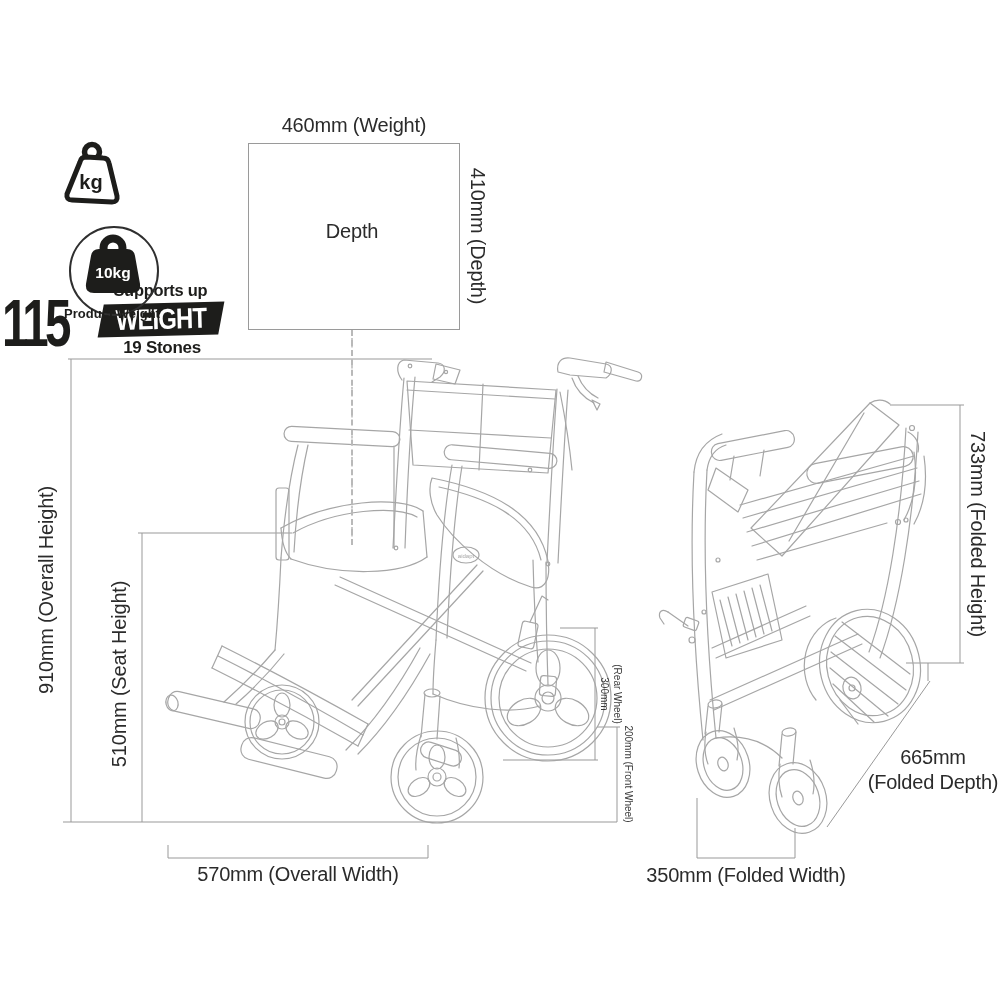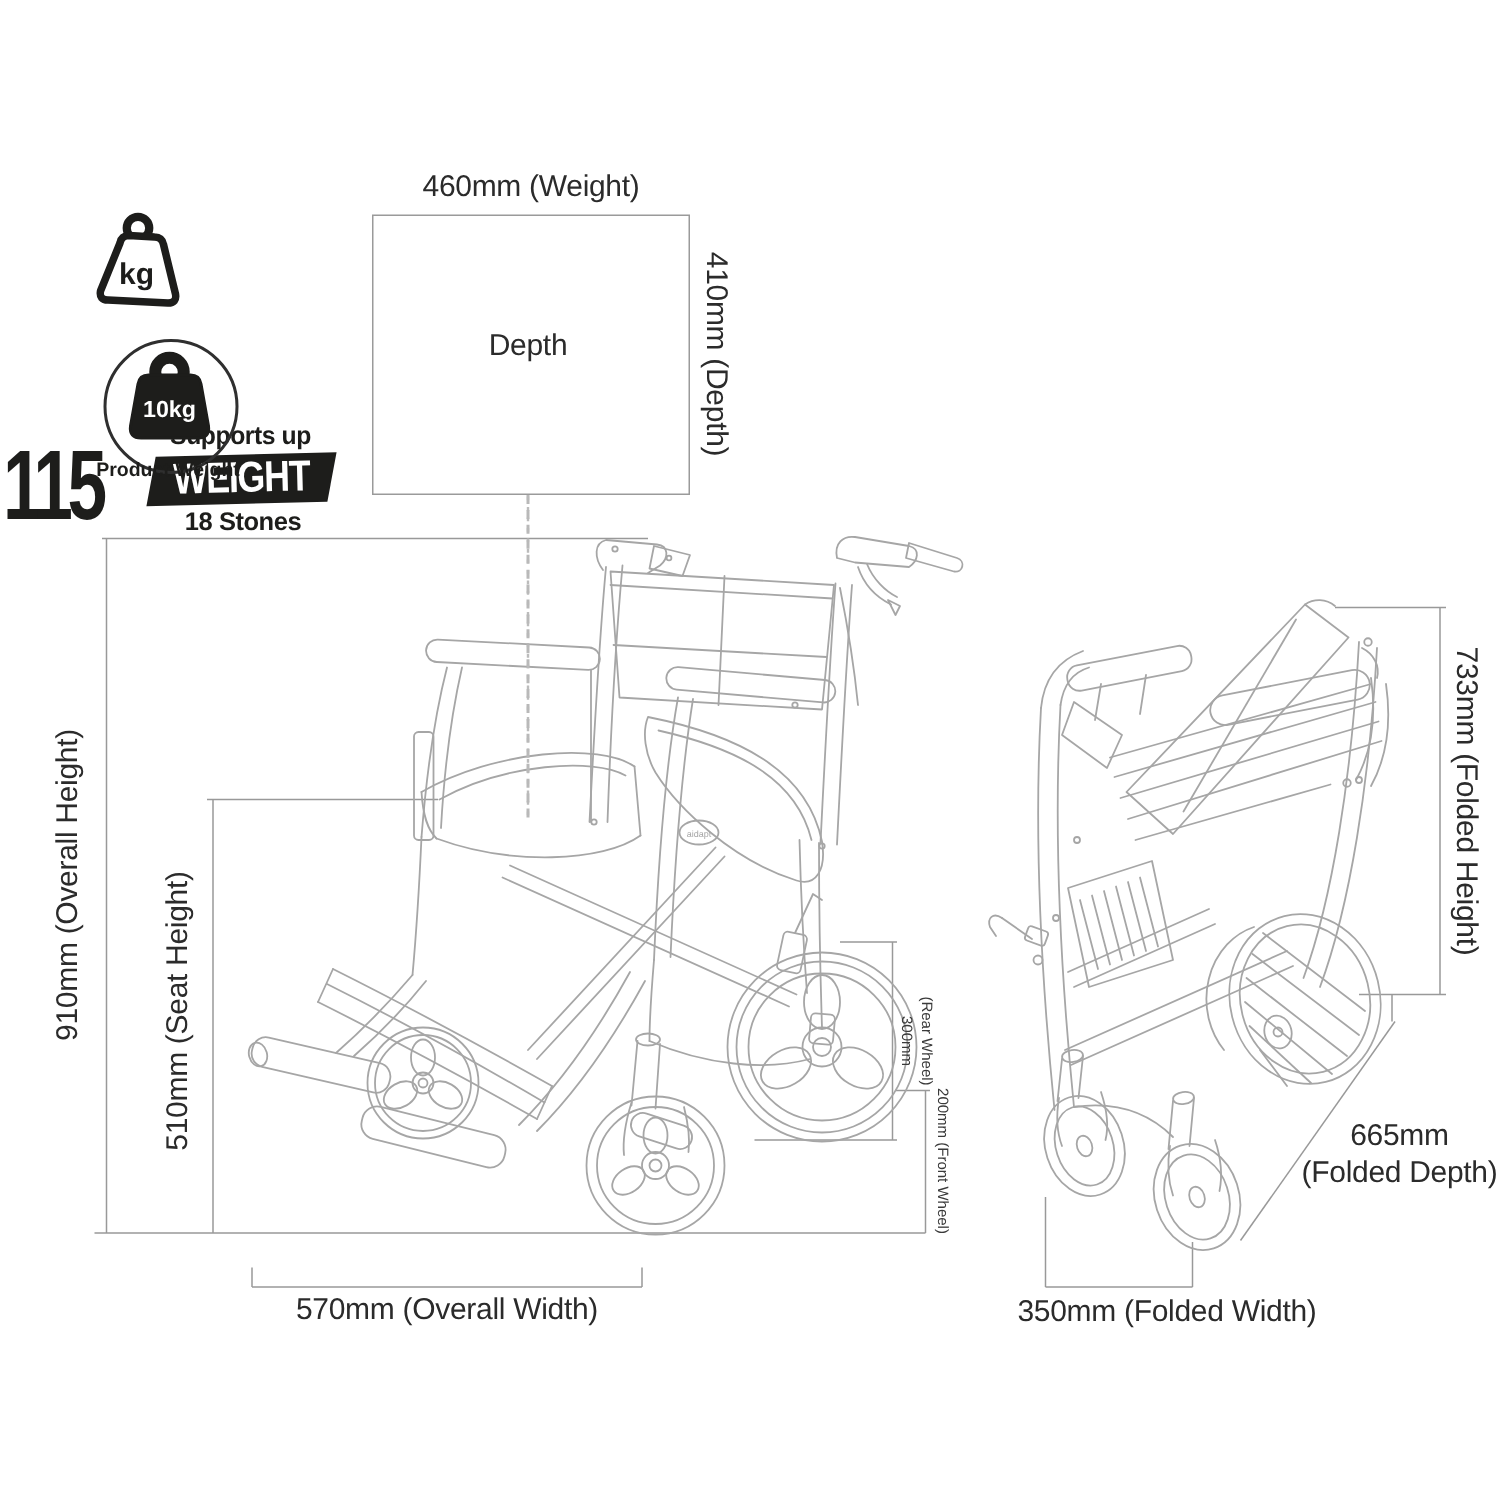--- a/index.html
+++ b/index.html
@@ -286,21 +286,21 @@
     <div class="cap-115">115</div>
     <svg width="240" height="100" viewBox="0 138 240 100" style="position:absolute;left:0;top:0;">
       <circle cx="92" cy="152" r="7.5" fill="none" stroke="#1d1d1b" stroke-width="5.5"></circle>
       <path d="M80,162 Q81,157 86,157 L103,158 Q108,158 109,163 L117,196 Q118,202 112,202 L72,200 Q66,200 67,194 Z" fill="#ffffff" stroke="#1d1d1b" stroke-width="5" stroke-linejoin="round"></path>
       <text x="91" y="189" text-anchor="middle" font-size="20" font-weight="bold" fill="#1d1d1b" font-family="Liberation Sans, sans-serif">kg</text>
     </svg>
     <div class="supports">Supports up to</div>
     <div class="weight-banner">
       <span>WEIGHT</span>
     </div>
-    <div class="stones">18 Stones</div>
+    <div class="stones">19 Stones</div>
   </div>
 
   <div class="pw-circle"></div>
   <svg width="120" height="110" viewBox="0 0 120 110" style="position:absolute;left:53px;top:228px;">
     <circle cx="60" cy="20" r="9.5" fill="none" stroke="#1d1d1b" stroke-width="8"></circle>
     <path d="M39,28 Q40,22 46,22 L74,22 Q80,22 81,28 L86,56 Q87,64 79,64 L41,64 Q33,64 34,56 Z" fill="#1d1d1b" stroke="#1d1d1b" stroke-width="2" stroke-linejoin="round"></path>
     <text x="60" y="50" text-anchor="middle" font-size="15.5" font-weight="bold" fill="#ffffff" font-family="Liberation Sans, sans-serif">10kg</text>
   </svg>
   <div class="pw-caption">Product Weight</div>
 
@@ -320,15 +320,15 @@
       <span>(Rear Wheel)</span>
     </div>
   </div>
   <div class="label small rot-cw" style="left:628px; top:774px;">200mm (Front Wheel)</div>
 
   <div class="label rot-cw" style="left:977px; top:534px;">733mm (Folded Height)</div>
   <div class="label center2" style="left:933px; top:770px;">
     <span>665mm</span><br>
     <span>(Folded Depth)</span>
   </div>
-  <div class="label" style="left:746px; top:875px;margin-left:32px;">350mm (Folded Width)</div>
+  <div class="label" style="left:746px; top:875px;">350mm (Folded Width)</div>
 
 </div>
 
 </body></html>

